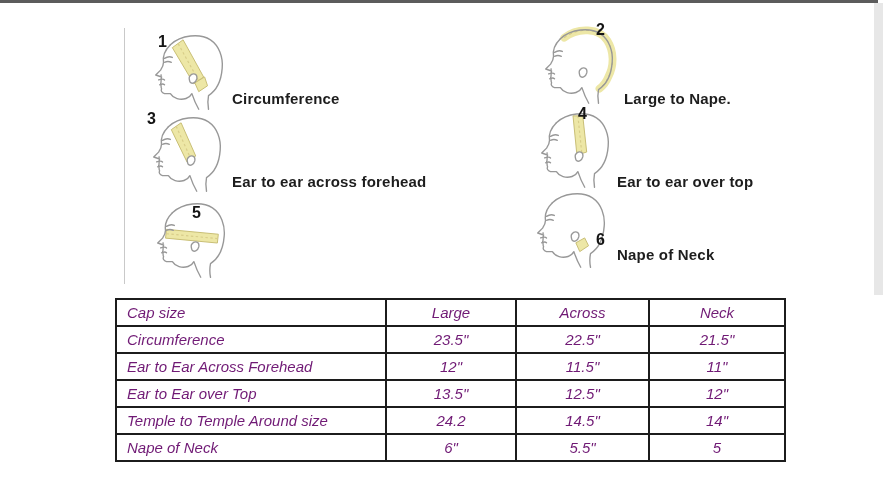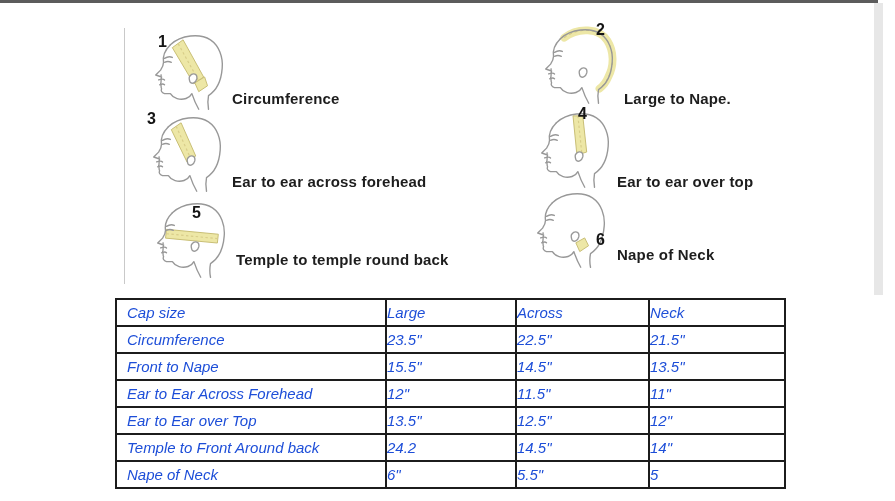--- a/index.html
+++ b/index.html
@@ -11,28 +11,28 @@
   .panel-edge-left{position:absolute;left:124px;top:28px;width:1px;height:256px;background:#c9c9c9;}
   .scan-edge-right{position:absolute;left:874px;top:3px;width:9px;height:292px;background:#e7e7e7;}
 
   .head-svg{position:absolute;width:98px;height:88px;}
   .dnum{position:absolute;font-weight:bold;font-size:16px;color:#141414;line-height:1;}
   .dlabel{position:absolute;font-weight:bold;font-size:15px;color:#1d1d1d;white-space:nowrap;letter-spacing:.2px;line-height:1;}
 
   .size-table{
     position:absolute;left:115px;top:298px;width:669px;
     border-collapse:collapse;table-layout:fixed;
-    font-style:italic;font-size:15px;color:#1d4ed8;
+    font-style:italic;font-size:15px;color:#701a75;
   }
   .size-table th,.size-table td{
     border:2px solid #1c1c1c;height:25px;padding:0;font-weight:normal;
     overflow:hidden;white-space:nowrap;
   }
   .size-table .rowlabel{text-align:left;padding-left:10px;}
-  .size-table .val{text-align:left;}
+  .size-table .val{text-align:center;}
 </style>
 </head>
 <body>
 
 <div class="page">
 
   <div class="top-rule"></div>
   <div class="panel-edge-left"></div>
   <div class="scan-edge-right"></div>
 
@@ -83,21 +83,20 @@
   </svg>
   <span class="dnum" style="left:578px;top:106px">4</span>
   <span class="dlabel" style="left:617px;top:174px">Ear to ear over top</span>
 
   <svg class="head-svg" style="left:140px;top:200px" viewBox="0 0 100 90" xmlns="http://www.w3.org/2000/svg">
     <path d="M27,30 L80,35 L79,44 L26,39 Z" fill="#ede7a6" stroke="#c8bd74" stroke-width="1"></path>
     <path d="M27,34.5 L79,39.5" stroke="#d8cd8a" stroke-width="1.2" stroke-dasharray="2.5 2.5" fill="none"></path>
     <use href="#head-base" xlink:href="#head-base"></use>
   </svg>
   <span class="dnum" style="left:192px;top:205px">5</span>
-  <span class="dlabel" style="left:236px;top:252px">Temple to temple round back</span>
 
   <svg class="head-svg" style="left:520px;top:190px" viewBox="0 0 100 90" xmlns="http://www.w3.org/2000/svg">
     <path d="M57,54 L66,49 L70,57 L61,63 Z" fill="#ede7a6" stroke="#c8bd74" stroke-width="1"></path>
     <use href="#head-base" xlink:href="#head-base"></use>
   </svg>
   <span class="dnum" style="left:596px;top:232px">6</span>
   <span class="dlabel" style="left:617px;top:247px">Nape of Neck</span>
 
   <table class="size-table">
     <colgroup>
@@ -113,39 +112,33 @@
       <th class="val">Across</th>
       <th class="val">Neck</th>
     </tr>
     <tr>
       <td class="rowlabel">Circumference</td>
       <td class="val">23.5"</td>
       <td class="val">22.5"</td>
       <td class="val">21.5"</td>
     </tr>
     <tr>
-      <td class="rowlabel">Front to Nape</td>
-      <td class="val">15.5"</td>
-      <td class="val">14.5"</td>
-      <td class="val">13.5"</td>
-    </tr>
-    <tr>
       <td class="rowlabel">Ear to Ear Across Forehead</td>
       <td class="val">12"</td>
       <td class="val">11.5"</td>
       <td class="val">11"</td>
     </tr>
     <tr>
       <td class="rowlabel">Ear to Ear over Top</td>
       <td class="val">13.5"</td>
       <td class="val">12.5"</td>
       <td class="val">12"</td>
     </tr>
     <tr>
-      <td class="rowlabel">Temple to Front Around back</td>
+      <td class="rowlabel">Temple to Temple Around size</td>
       <td class="val">24.2</td>
       <td class="val">14.5"</td>
       <td class="val">14"</td>
     </tr>
     <tr>
       <td class="rowlabel">Nape of Neck</td>
       <td class="val">6"</td>
       <td class="val">5.5"</td>
       <td class="val">5</td>
     </tr>

